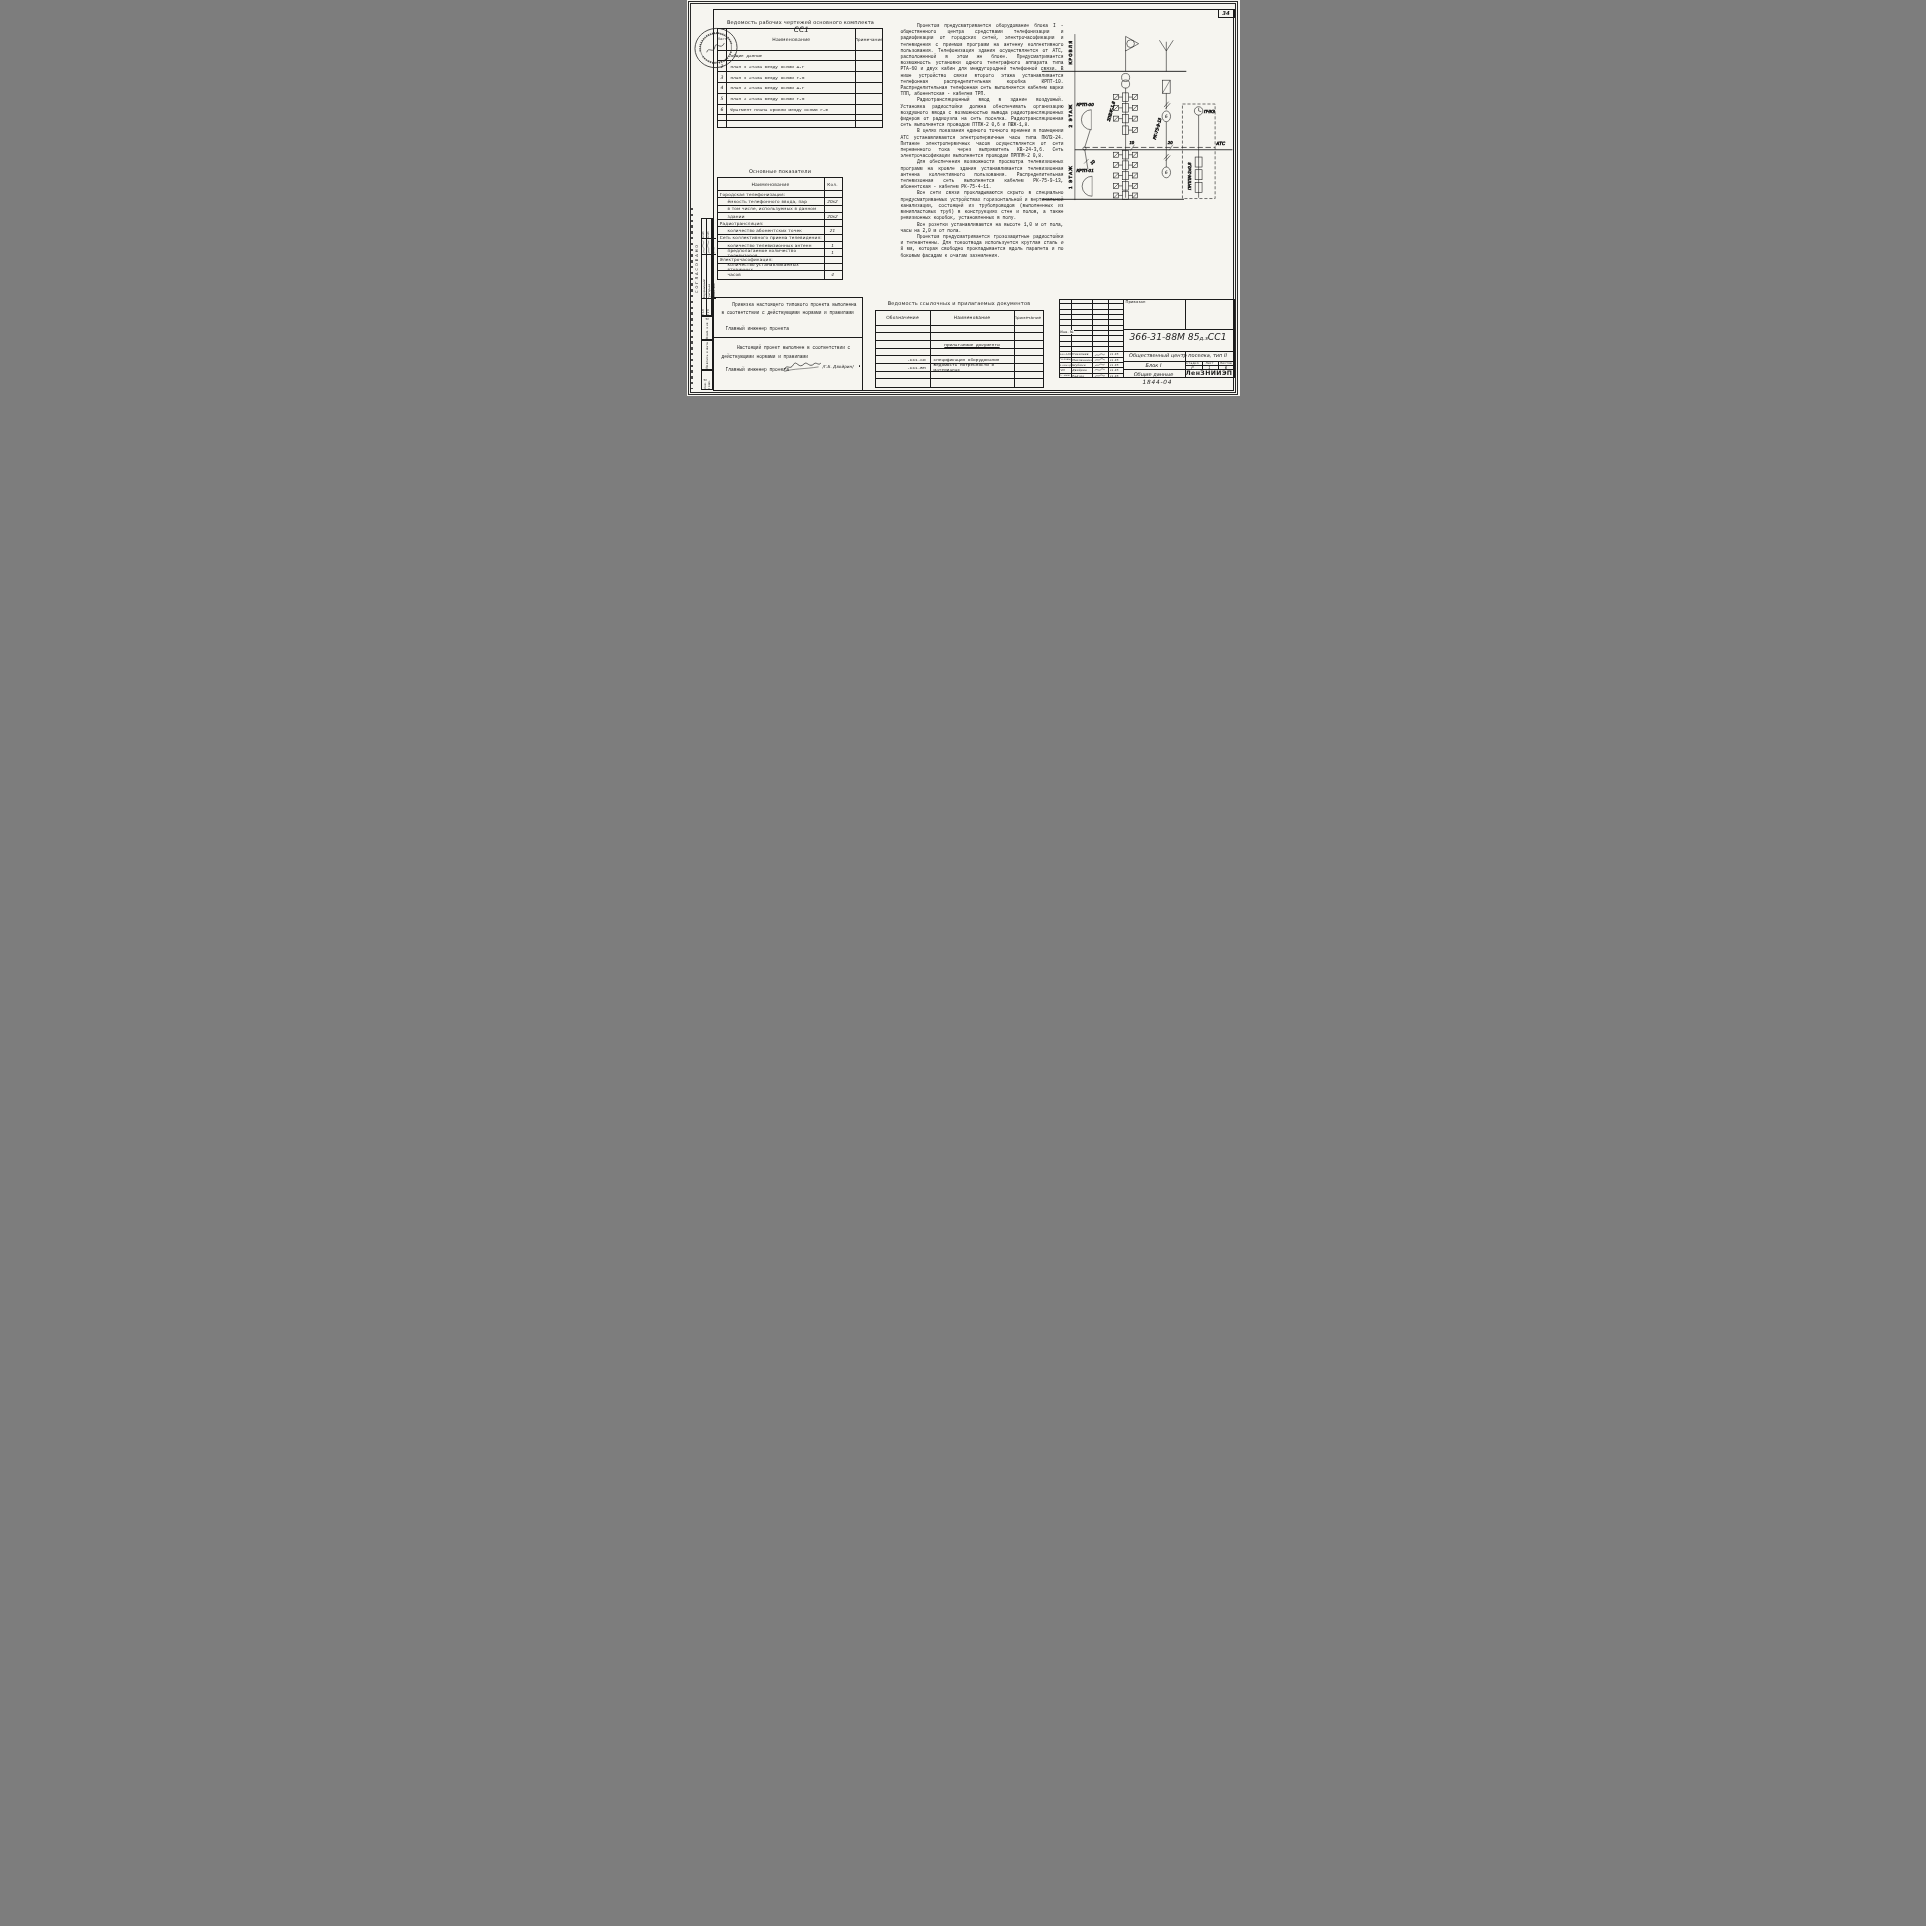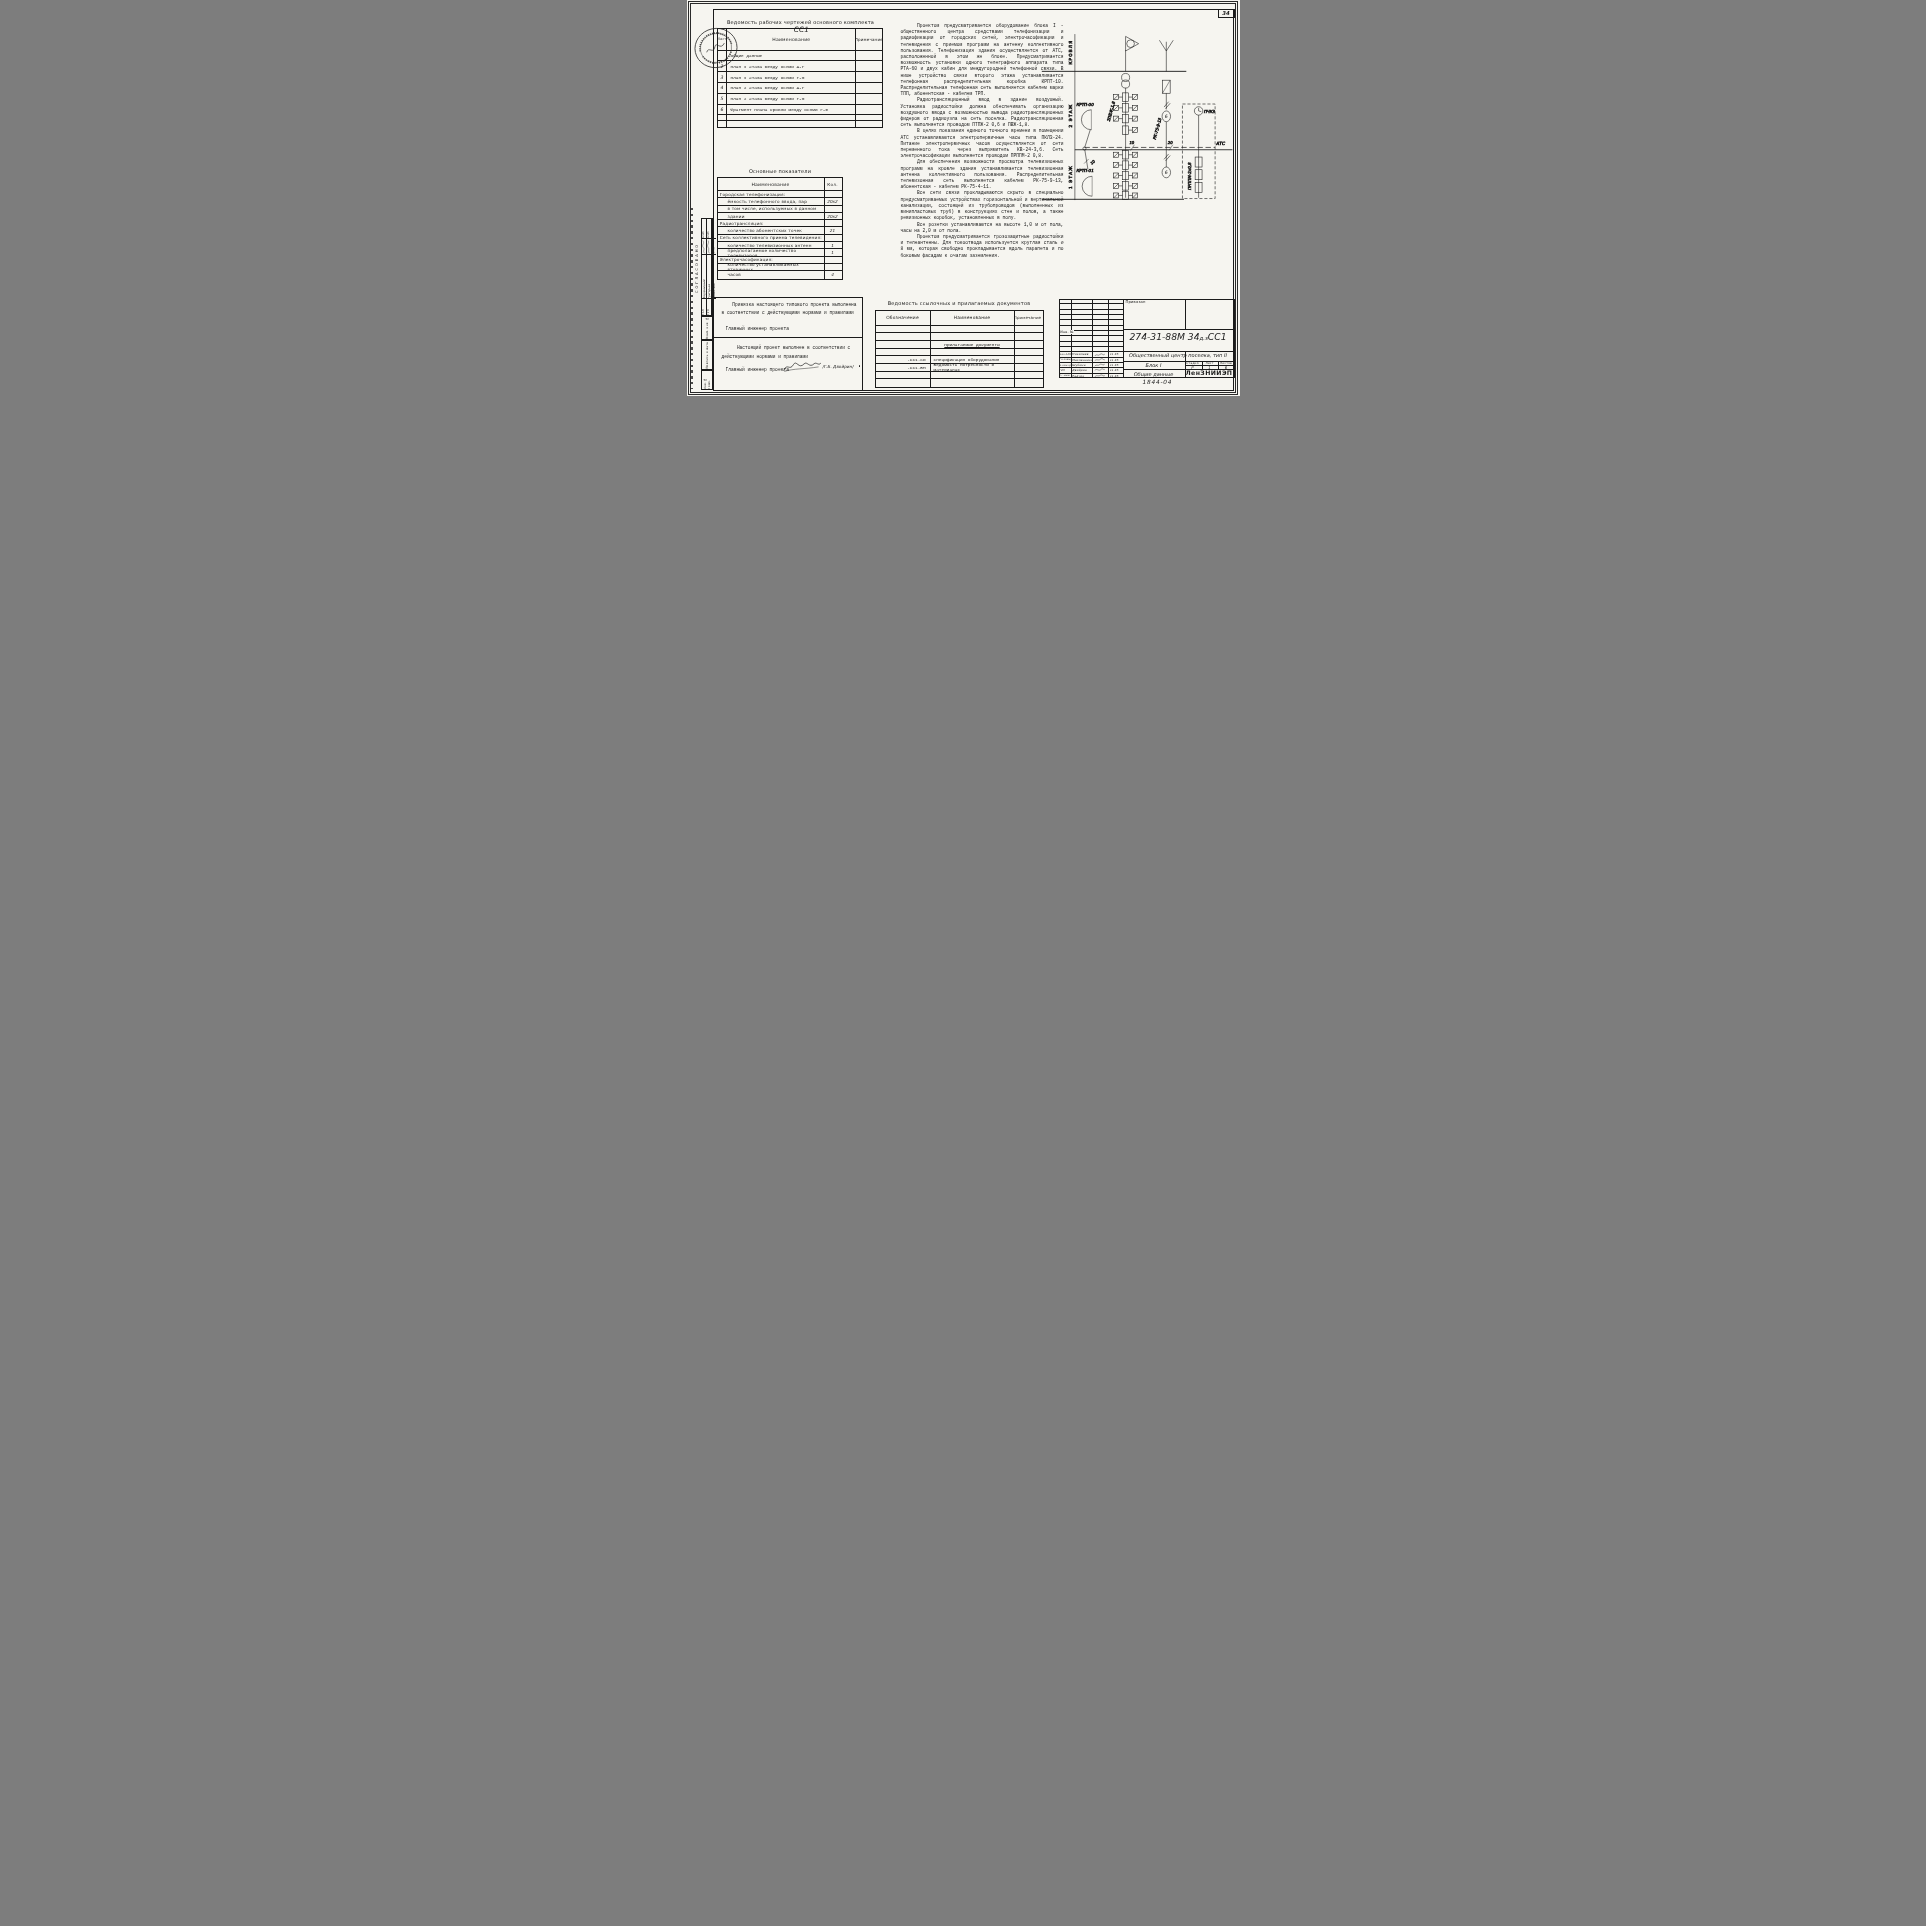--- a/index.html
+++ b/index.html
@@ -540,21 +540,21 @@
   <div class="abs hline" style="left:436px;top:369px;width:111px;"></div>
   <div class="abs vline" style="left:498px;top:351px;height:26px;"></div>
   <div class="abs thinline" style="left:498px;top:365px;width:49px;"></div>
   <div class="abs vline" style="left:515px;top:361px;height:8px;border-left-width:0.5px;"></div>
   <div class="abs vline" style="left:531px;top:361px;height:8px;border-left-width:0.5px;"></div>
 
   <div class="abs draw" style="left:439px;top:300px;font-size:3.7px;">Привязан</div>
   <div class="abs draw" style="left:373px;top:330px;font-size:3.3px;background:var(--paper);padding:0 0.8px;">Инв. №</div>
 
   <div class="abs hand center" style="left:436px;top:331px;width:111px;font-size:9.2px;white-space:nowrap;">
-    <span>274-31-88М 34</span><span style="font-size:5.4px;">д.з</span><span>СС1</span>
+    <span>366-31-88М 85</span><span style="font-size:5.4px;">д.з</span><span>СС1</span>
   </div>
 
   <div class="abs hand center" style="left:436px;top:352px;width:111px;font-size:5px;white-space:nowrap;">Общественный центр поселка, тип II</div>
 
   <div class="abs hand center" style="left:436px;top:362px;width:62px;font-size:5px;">Блок I</div>
   <div class="abs draw center" style="left:498px;top:361px;width:16px;font-size:2.9px;">Стадия</div>
   <div class="abs draw center" style="left:515px;top:361px;width:16px;font-size:2.9px;">Лист</div>
   <div class="abs draw center" style="left:531px;top:361px;width:17px;font-size:2.9px;">Листов</div>
   <div class="abs hand center" style="left:498px;top:365px;width:16px;font-size:3.9px;">Р</div>
   <div class="abs hand center" style="left:515px;top:365px;width:16px;font-size:3.9px;">1</div>

